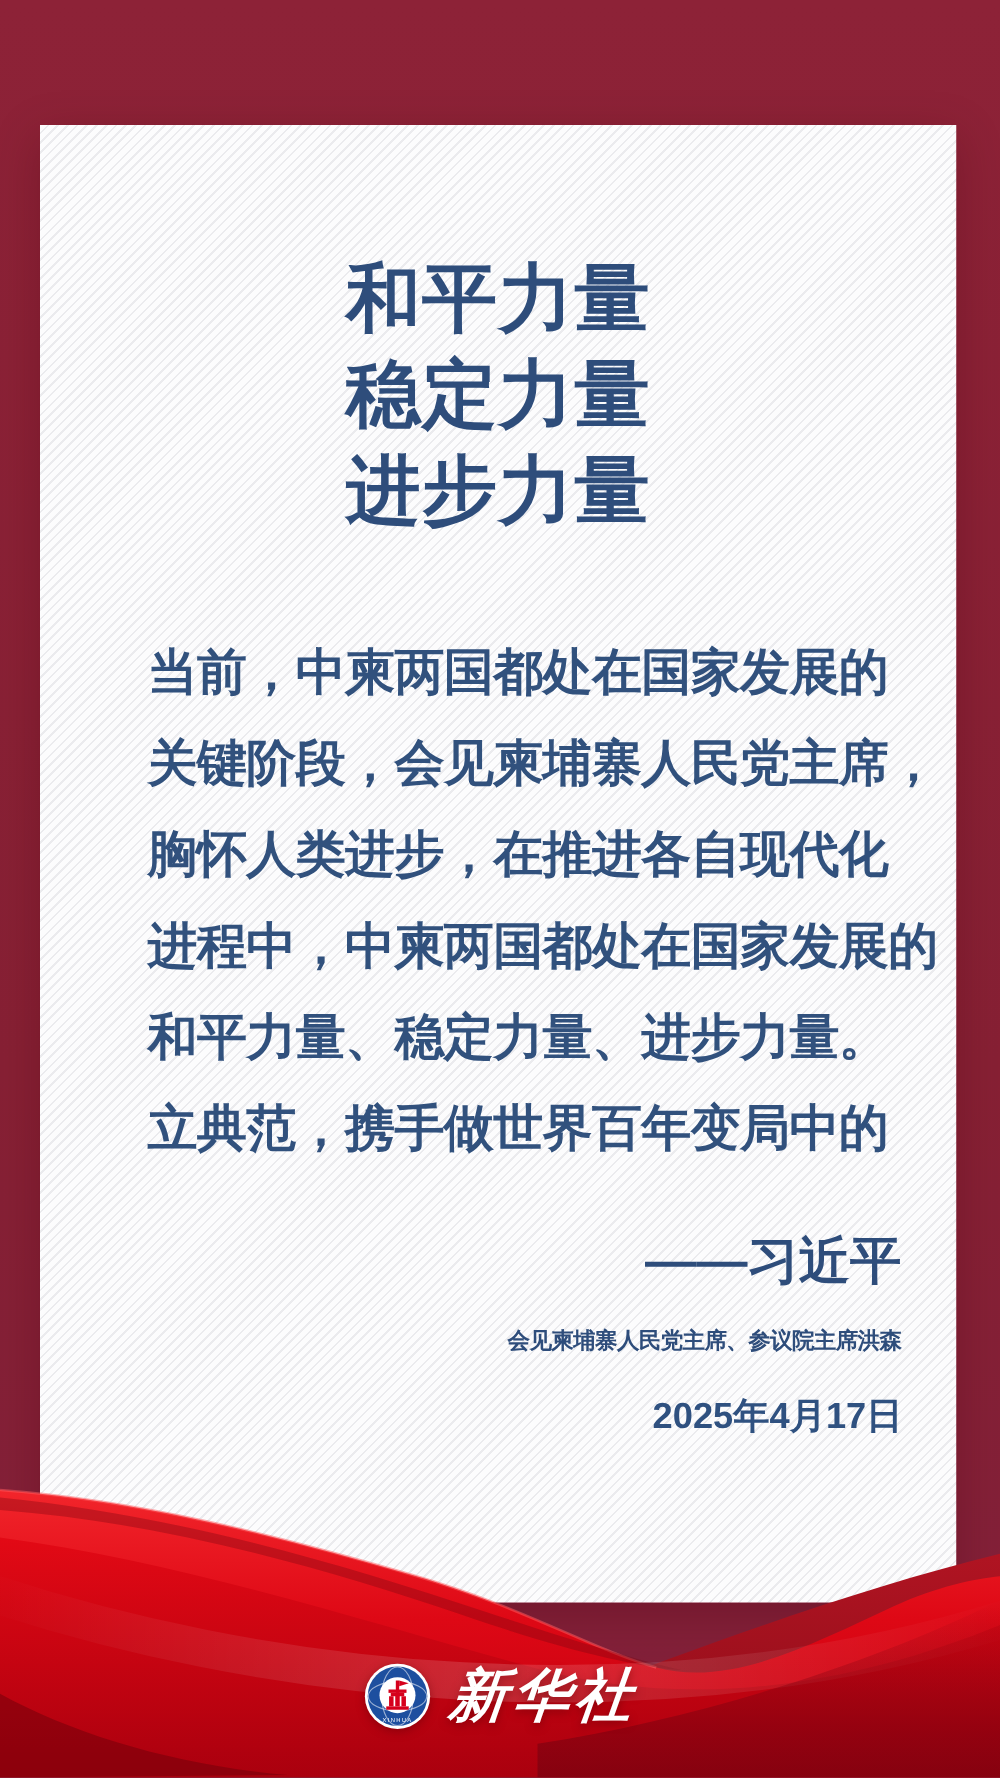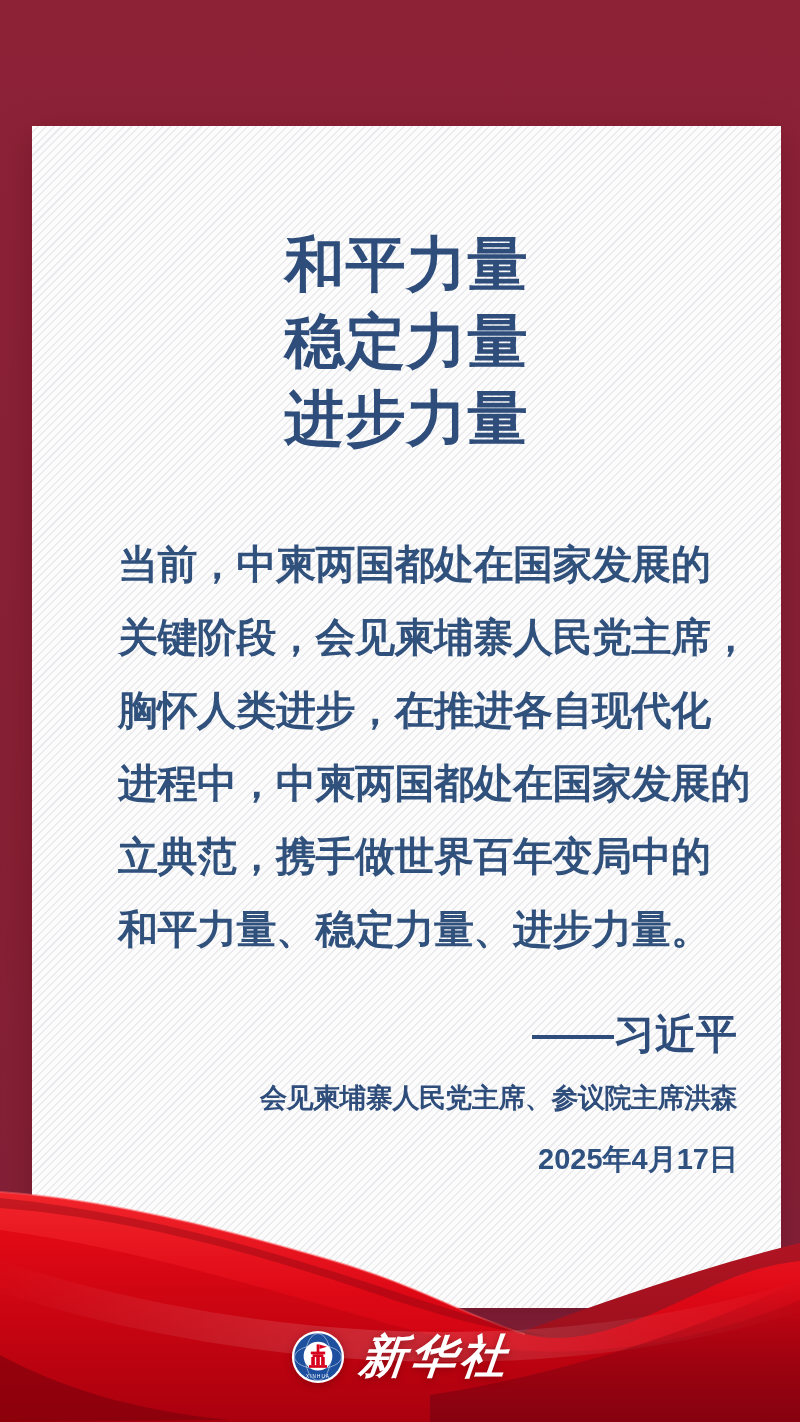--- a/index.html
+++ b/index.html
@@ -1,32 +1,32 @@
 <!DOCTYPE html>
 <html><head>
 <meta charset="utf-8">
 <style>
   html,body{margin:0;padding:0;}
   body{width:800px;height:1422px;overflow:hidden;background:#8a2135;}
   .poster{position:relative;width:800px;height:1422px;
     background:linear-gradient(180deg,#8d2237 0%,#872034 60%,#82203a 100%);
     font-family:"Liberation Sans",sans-serif;}
   
-  .card{position:absolute;left:32px;top:126px;width:733px;height:1182px;
+  .card{position:absolute;left:32px;top:100px;width:733px;height:1182px;
     background:repeating-linear-gradient(135deg,#fcfcfd 0px,#fcfcfd 4px,#ebebee 4px,#ebebee 5.5px);
-    box-shadow:0 10px 34px rgba(70,0,15,.28);padding-left:16px;}
+    box-shadow:0 10px 34px rgba(70,0,15,.28);}
   .title{position:absolute;top:100px;left:0;width:100%;text-align:center;
     color:#2e4d7b;font-weight:bold;}
   .title-line{font-size:60px;line-height:77px;letter-spacing:1px;}
   .body{position:absolute;top:402px;left:86px;width:610px;color:#31517d;font-weight:bold;}
   .body-line{font-size:40px;line-height:73px;letter-spacing:-0.5px;white-space:nowrap;}
   .attribution{position:absolute;top:880px;right:44px;
     font-size:41px;line-height:56px;font-weight:bold;color:#2e4d7b;}
   .occasion{position:absolute;top:952px;right:44px;
-    font-size:27px;line-height:40px;font-weight:bold;color:#2e4d7b;letter-spacing:-0.5px;}
+    font-size:18px;line-height:40px;font-weight:bold;color:#2e4d7b;letter-spacing:-0.5px;}
   .date{position:absolute;top:1012px;right:43px;
     font-size:29px;line-height:42px;font-weight:bold;color:#2f5180;}
   
   .waves{position:absolute;left:0;bottom:0;width:800px;height:272px;display:block;}
   
   .footer-logo{position:absolute;left:0;bottom:34px;width:100%;height:62px;
     display:flex;justify-content:center;align-items:center;gap:15px;}
   .emblem{width:54px;height:54px;display:block;filter:drop-shadow(0 2px 4px rgba(90,0,5,.45));}
   .agency-name{color:#ffffff;font-size:46px;font-weight:bold;font-style:italic;
     letter-spacing:4px;transform:skewX(-6deg);
@@ -41,22 +41,22 @@
     <div class="title">
       <div class="title-line">和平力量</div>
       <div class="title-line">稳定力量</div>
       <div class="title-line">进步力量</div>
     </div>
     <div class="body">
       <div class="body-line">当前，中柬两国都处在国家发展的</div>
       <div class="body-line">关键阶段，会见柬埔寨人民党主席，</div>
       <div class="body-line">胸怀人类进步，在推进各自现代化</div>
       <div class="body-line">进程中，中柬两国都处在国家发展的</div>
+      <div class="body-line">和平力量、稳定力量、进步力量。</div>
       <div class="body-line">立典范，携手做世界百年变局中的</div>
-      <div class="body-line">和平力量、稳定力量、进步力量。</div>
     </div>
     <div class="attribution">——习近平</div>
     <div class="occasion">会见柬埔寨人民党主席、参议院主席洪森</div>
     <div class="date">2025年4月17日</div>
   </div>
 
   <svg class="waves" viewBox="0 0 800 272" preserveAspectRatio="none">
     <defs>
       <linearGradient id="gm" x1="0" y1="0" x2="0" y2="1">
         <stop offset="0" stop-color="#f2252b"></stop>

